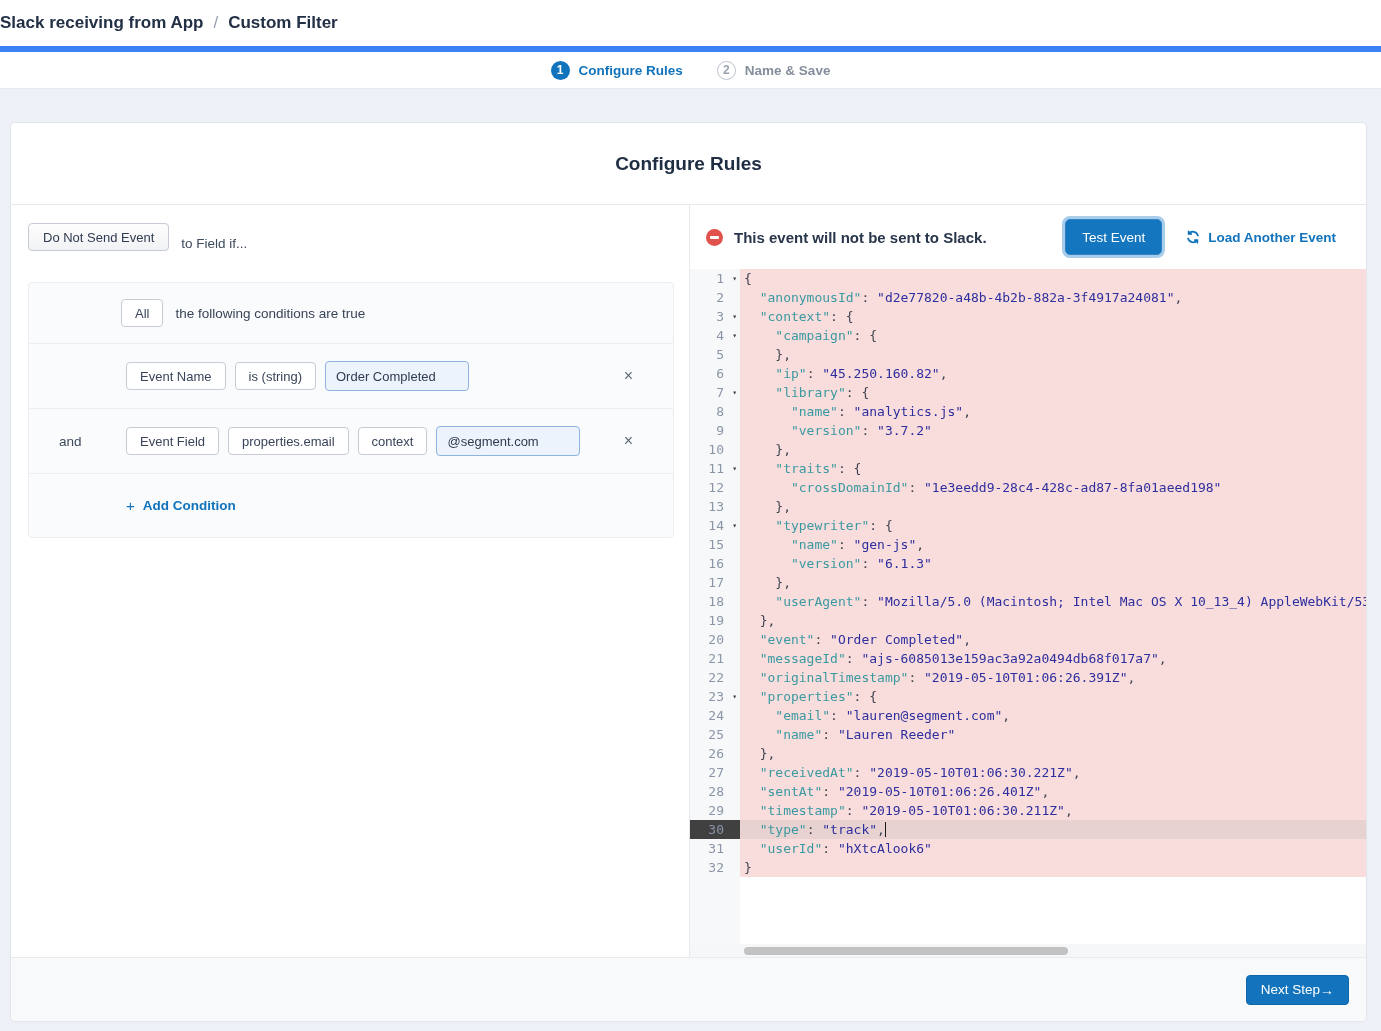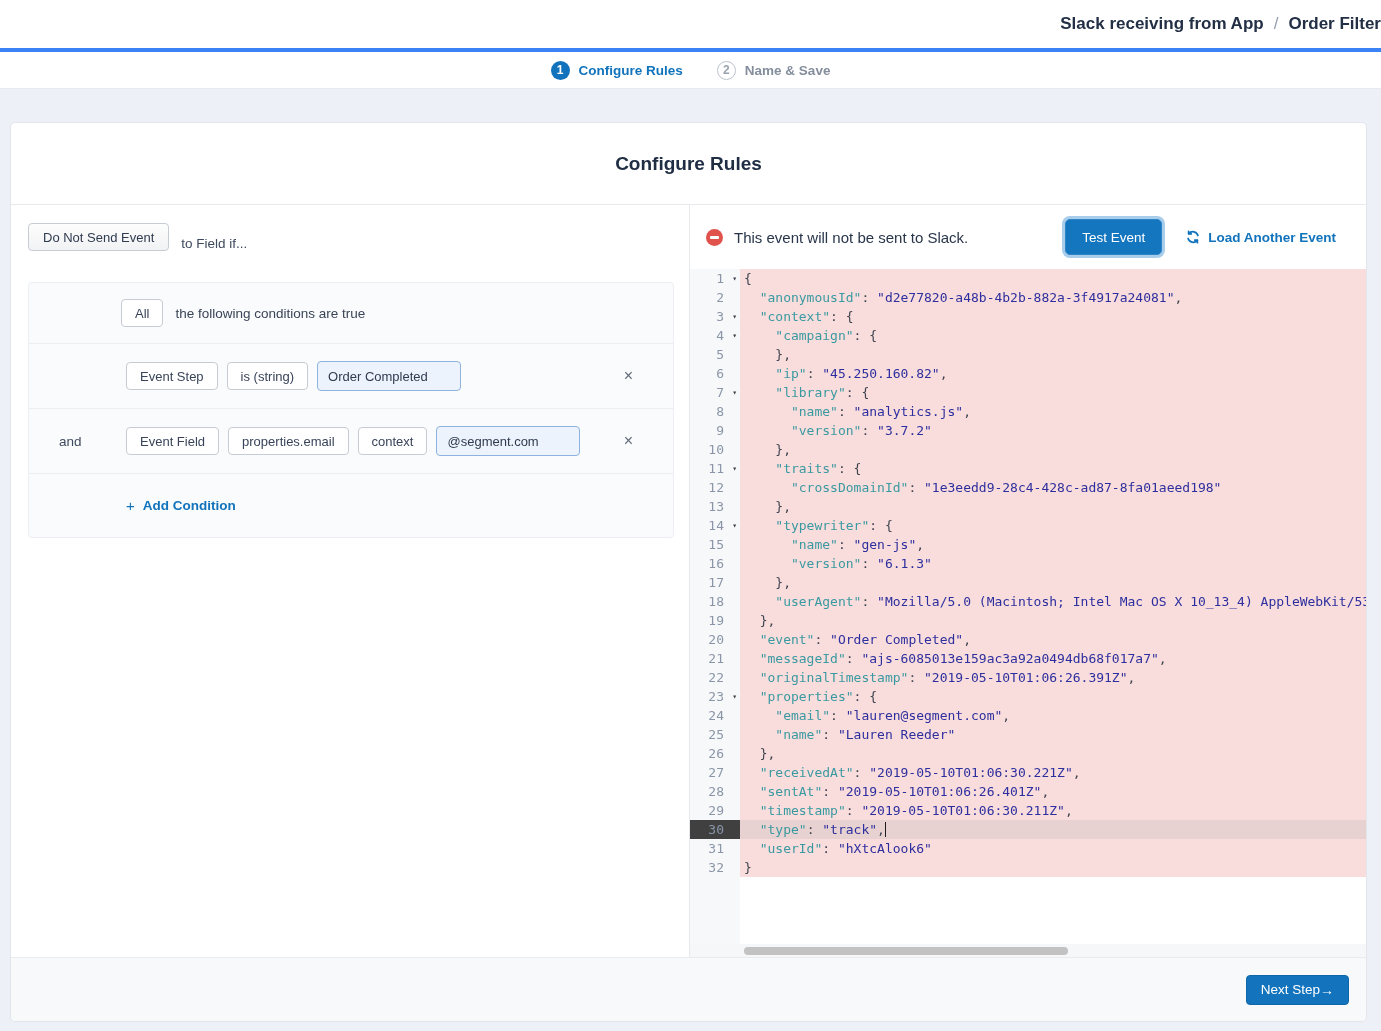--- a/index.html
+++ b/index.html
@@ -6,22 +6,22 @@
   html,body { width:1381px; height:1031px; }
   body {
     font-family:"Liberation Sans", sans-serif;
     background:#edf0f6;
     color:#202e44;
     overflow:hidden;
     position:relative;
   }
   
   .topbar {
-    height:52px; background:#fff; border-bottom:4px solid #3b82f6;
-    display:flex; align-items:center; justify-content:flex-end;
+    height:52px; background:#fff; border-bottom:6px solid #3b82f6;
+    display:flex; align-items:center; justify-content:flex-start;
   }
   .breadcrumb { font-size:17px; font-weight:700; color:#222f45; display:flex; gap:10px; align-items:center;}
   .breadcrumb .sep { color:#98a1af; font-weight:400; }
   .stepsbar {
     height:37px; background:#fff; border-bottom:1px solid #e7e9ee;
     display:flex; align-items:center; justify-content:center; gap:34px;
   }
   .step { display:flex; align-items:center; gap:9px; }
   .step .circle {
     width:19px; height:19px; border-radius:50%; font-size:12px; font-weight:700;
@@ -85,21 +85,21 @@
   .preview-header {
     height:64px; flex:0 0 auto; display:flex; align-items:center; padding:0 16px;
   }
   .deny-icon {
     width:17px; height:17px; border-radius:50%; background:#e0524c; flex:0 0 auto;
     position:relative;
   }
   .deny-icon::after {
     content:""; position:absolute; left:4px; top:7.5px; width:9px; height:2.5px; border-radius:1px; background:#fff;
   }
-  .status-text { font-size:15px; font-weight:400; color:#28354a; margin-left:11px;text-align:right; }
+  .status-text { font-size:15px; font-weight:700; color:#28354a; margin-left:11px;text-align:right; }
   .test-btn {
     margin-left:auto; height:36px; padding:0 16px; font-size:13.5px; color:#fff; font-family:inherit;
     background:#1476bf; border:1px solid #2f84c7; border-radius:5px; cursor:pointer;
     box-shadow:0 0 0 3px rgba(96,164,219,0.55);
   }
   .load-link {
     margin-left:24px; margin-right:14px; display:flex; align-items:center; gap:8px;
     background:none; border:none; cursor:pointer; font-family:inherit;
     font-size:13.5px; font-weight:700; color:#1173bc;
   }
@@ -141,21 +141,21 @@
   }
   .next-btn .arrow { font-size:14px; }
 </style>
 </head>
 <body>
 
 <div class="topbar">
   <div class="breadcrumb">
     <span>Slack receiving from App</span>
     <span class="sep">/</span>
-    <span>Order Filter</span>
+    <span>Custom Filter</span>
   </div>
 </div>
 
 <div class="stepsbar" id="steps">
     <div class="step active">
       <span class="circle">1</span>
       <span class="step-label">Configure Rules</span>
     </div>
     <div class="step inactive">
       <span class="circle">2</span>
@@ -177,21 +177,21 @@
       </div>
 
       <div class="conditions">
         <div class="match-row">
           <button class="white-btn">All</button>
           <span class="match-suffix">the following conditions are true</span>
         </div>
         <div id="cond-rows">
             <div class="cond-row">
               <span class="conj"></span>
-              <button class="white-btn">Event Step</button>
+              <button class="white-btn">Event Name</button>
               <button class="white-btn">is (string)</button>
               <input class="value-input" value="Order Completed" style="">
               <button class="remove-btn">×</button>
             </div>
             <div class="cond-row">
               <span class="conj">and</span>
               <button class="white-btn">Event Field</button>
               <button class="white-btn">properties.email</button>
               <button class="white-btn">context</button>
               <input class="value-input" value="@segment.com" style="">

